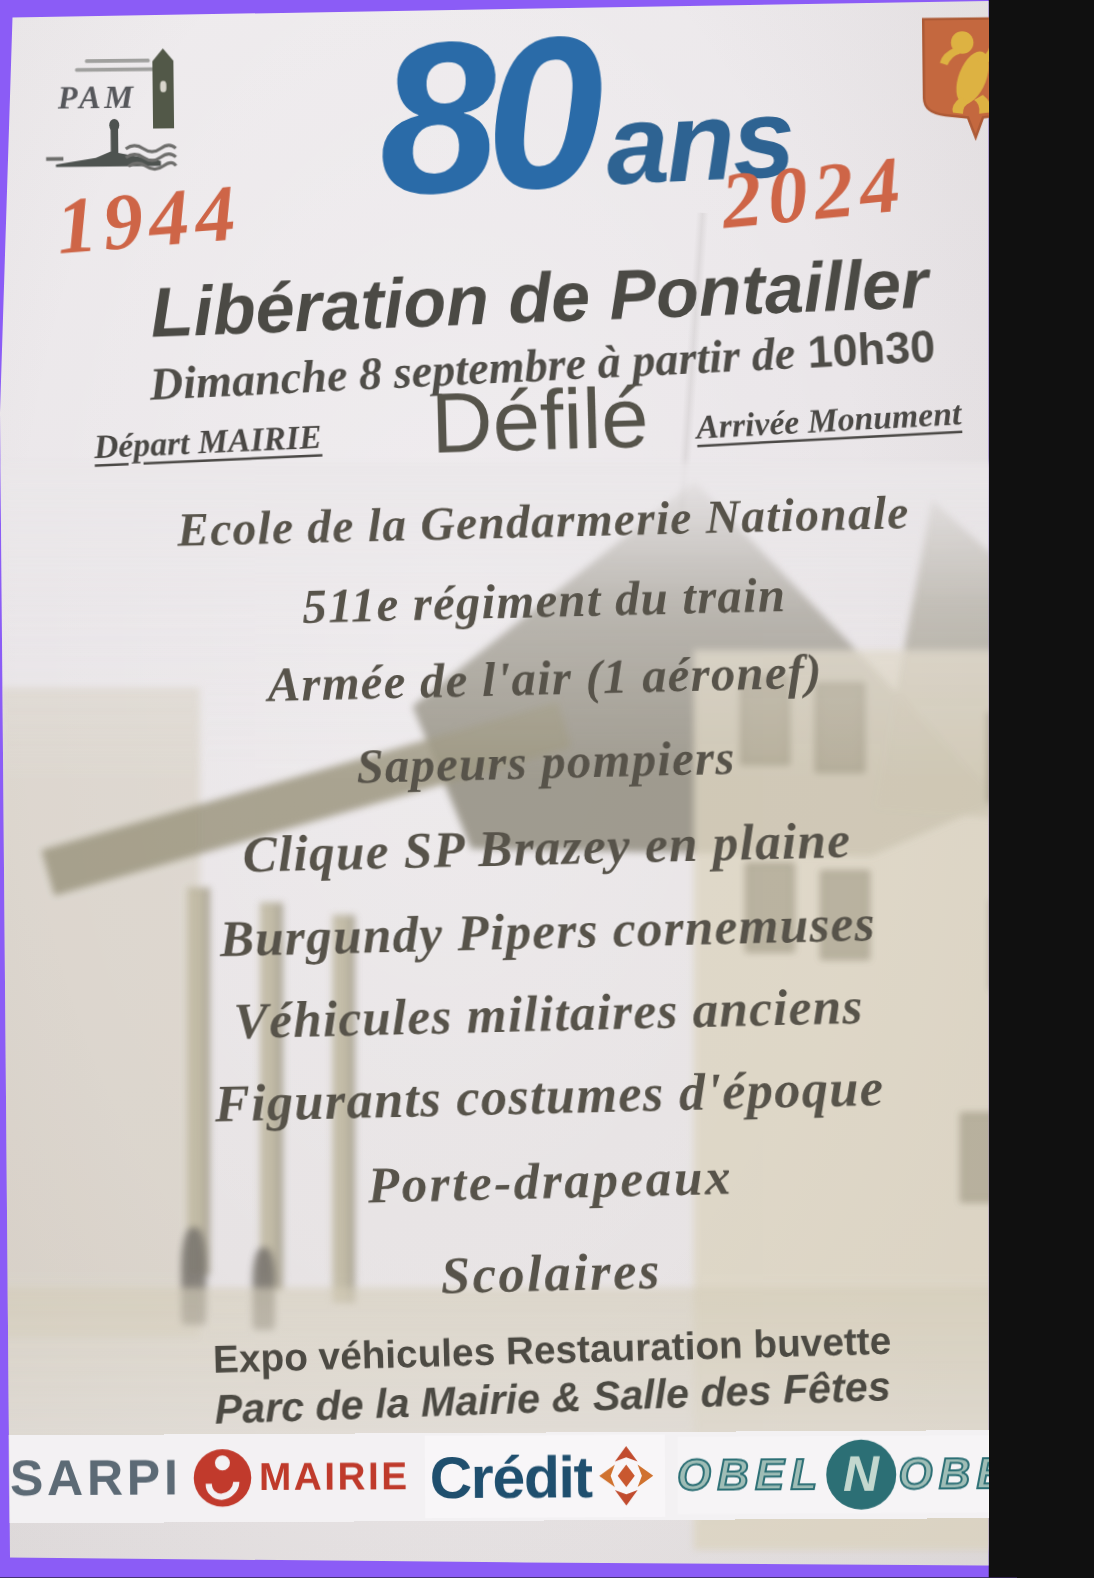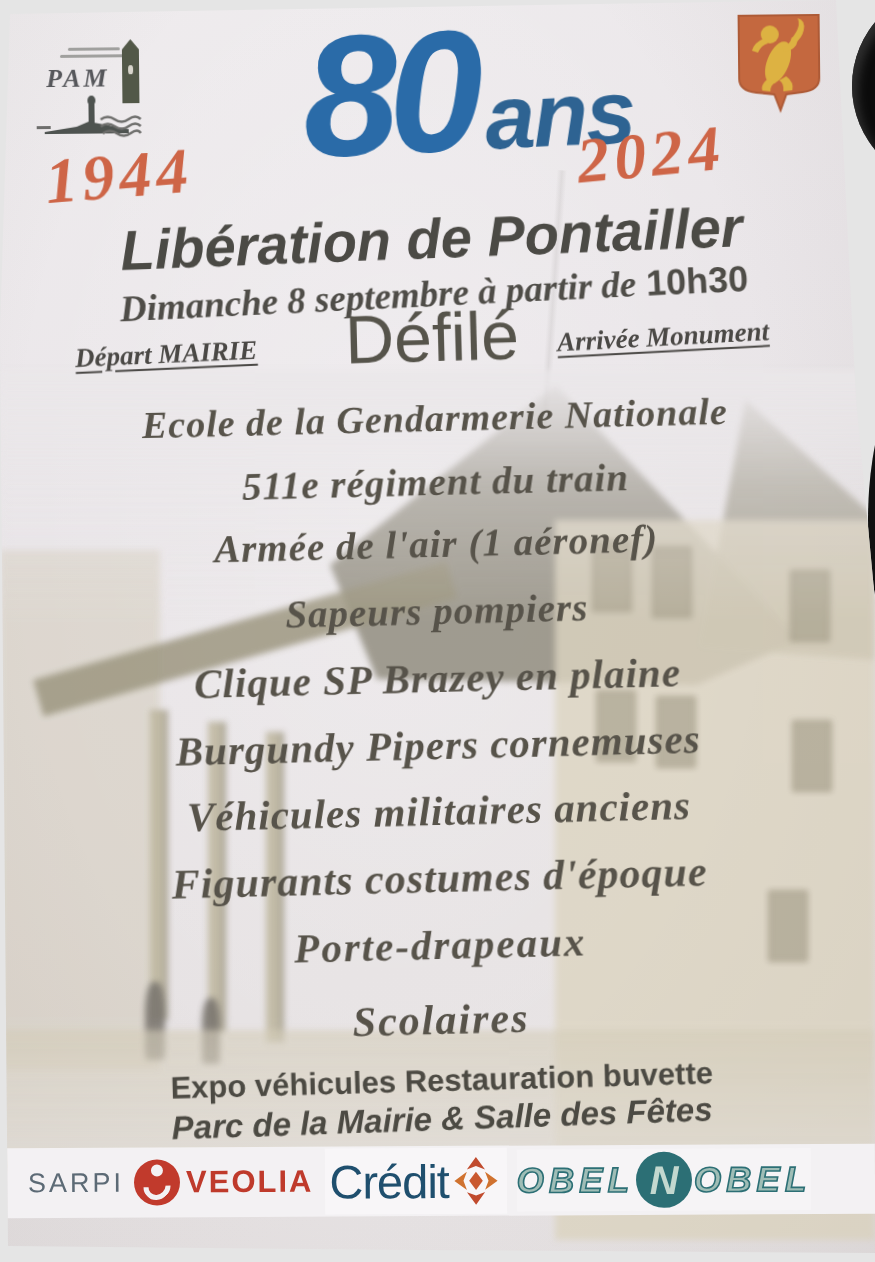--- a/index.html
+++ b/index.html
@@ -1,16 +1,16 @@
 <!DOCTYPE html>
 <html><head>
 <meta charset="utf-8">
 <style>
   html,body{margin:0;padding:0;background:#101010;}
-  .scene{position:relative;width:875px;height:1262px;overflow:hidden;background:#e5e5e5;
+  .scene{position:relative;width:791px;height:1262px;overflow:hidden;background:#8b5cf6;
          font-family:"Liberation Sans",sans-serif;}
   
   .backdrop-circle{position:absolute;left:852px;top:-14px;width:200px;height:200px;border-radius:50%;
          background:#0c0c0c;box-shadow:inset 6px 6px 10px #2e2e2e;}
   .backdrop-circle2{position:absolute;left:868px;top:360px;width:120px;height:320px;border-radius:50%;
          background:#111;}
   
   .paper{position:absolute;inset:0;
          clip-path:polygon(10px 14px,836px 0px,856px 400px,875px 600px,875px 1253px,420px 1250px,8px 1246px,0px 330px);
          background:linear-gradient(160deg,#efecee 0%,#eae6e9 35%,#e7e3e4 70%,#e9e5e6 100%);}
@@ -77,28 +77,28 @@
   .pi6{top:787px;font-size:41px;}
   .pi7{top:854px;font-size:42px;}
   .pi8{top:921px;font-size:41px;letter-spacing:2px;}
   .pi9{top:996px;font-size:42px;letter-spacing:2px;}
   
   .expo{left:22px;top:1063px;width:830px;text-align:center;font-weight:bold;font-size:31px;color:#4c4a43;transform:rotate(-1deg);}
   .parc{left:22px;top:1100px;width:830px;text-align:center;font-weight:bold;font-style:italic;font-size:33px;color:#4c4a43;transform:rotate(-1.4deg);}
   
   .sponsors{position:absolute;left:0;top:1146px;width:875px;height:70px;background:#f3f1f3;
             display:flex;align-items:center;padding:0 8px;box-sizing:border-box;transform:rotate(-.3deg);}
-  .sarpi{font-size:27px;font-weight:normal;color:#5c6a75;letter-spacing:3px;margin-left:20px;}
+  .sarpi{font-size:40px;font-weight:bold;color:#5c6a75;letter-spacing:3px;}
   .veolia-mark{width:46px;height:46px;border-radius:50%;background:#c13a2c;position:relative;margin:0 6px 0 10px;flex:none;}
   .veolia-mark::before{content:"";position:absolute;left:17px;top:5px;width:12px;height:12px;border-radius:50%;background:#f3f1f3;}
   .veolia-mark::after{content:"";position:absolute;left:9px;top:14px;width:28px;height:26px;border-radius:50%;
         border:5px solid #f3f1f3;border-top-color:transparent;border-right-color:transparent;transform:rotate(-45deg);box-sizing:border-box;}
   .veolia{font-size:31px;font-weight:bold;color:#bf3a2b;letter-spacing:2px;}
   .cm{display:flex;align-items:center;background:#f8f6f8;height:66px;padding:0 4px;margin-left:12px;}
-  .cm-word{font-size:47px;font-weight:normal;color:#1f4f6e;letter-spacing:-1px;}
+  .cm-word{font-size:47px;font-weight:bold;color:#1f4f6e;letter-spacing:-1px;}
   .cm-logo{margin:0 4px;flex:none;}
   .tn{display:flex;align-items:center;background:#f6f4f6;height:62px;margin-left:10px;font-style:italic;}
   .tn-text{font-size:35px;font-weight:bold;letter-spacing:5px;color:#9fbdb6;-webkit-text-stroke:1.6px #2c6f75;}
   .tn-circle{width:56px;height:56px;border-radius:50%;background:#2c6f75;display:flex;align-items:center;justify-content:center;margin:0 2px;flex:none;}
   .tn-n{font-size:40px;font-weight:bold;font-style:italic;color:#c3d8cf;}
 </style>
 </head>
 <body>
 
 <div class="scene">
@@ -193,21 +193,21 @@
       <div class="abs pitem pi8">Porte-drapeaux</div>
       <div class="abs pitem pi9">Scolaires</div>
 
       <div class="abs expo">Expo véhicules Restauration buvette</div>
       <div class="abs parc">Parc de la Mairie &amp; Salle des Fêtes</div>
     </div>
 
     <div class="sponsors">
       <span class="sarpi">SARPI</span>
       <span class="veolia-mark"></span>
-      <span class="veolia">VEOLIA</span>
+      <span class="veolia">MAIRIE</span>
       <span class="cm">
         <span class="cm-word">Crédit</span>
         <svg class="cm-logo" width="46" height="50" viewBox="0 0 40 44">
           <path d="M20,1 L28,12 L20,9 L12,12 Z" fill="#c14b2e"></path>
           <path d="M39,22 L28,30 L31,22 L28,14 Z" fill="#d0722f"></path>
           <path d="M20,43 L12,32 L20,35 L28,32 Z" fill="#c14b2e"></path>
           <path d="M1,22 L12,14 L9,22 L12,30 Z" fill="#d0722f"></path>
           <path d="M20,14 L26,22 L20,30 L14,22 Z" fill="#c9582f"></path>
         </svg>
       </span>

